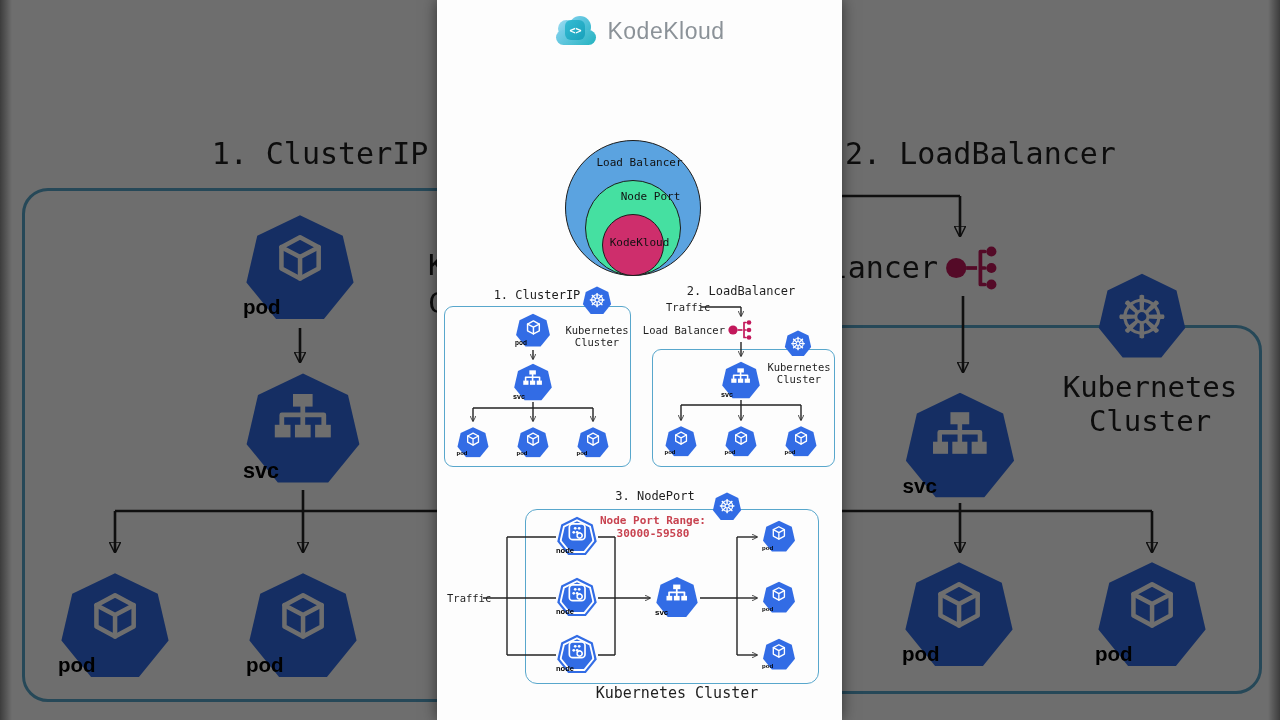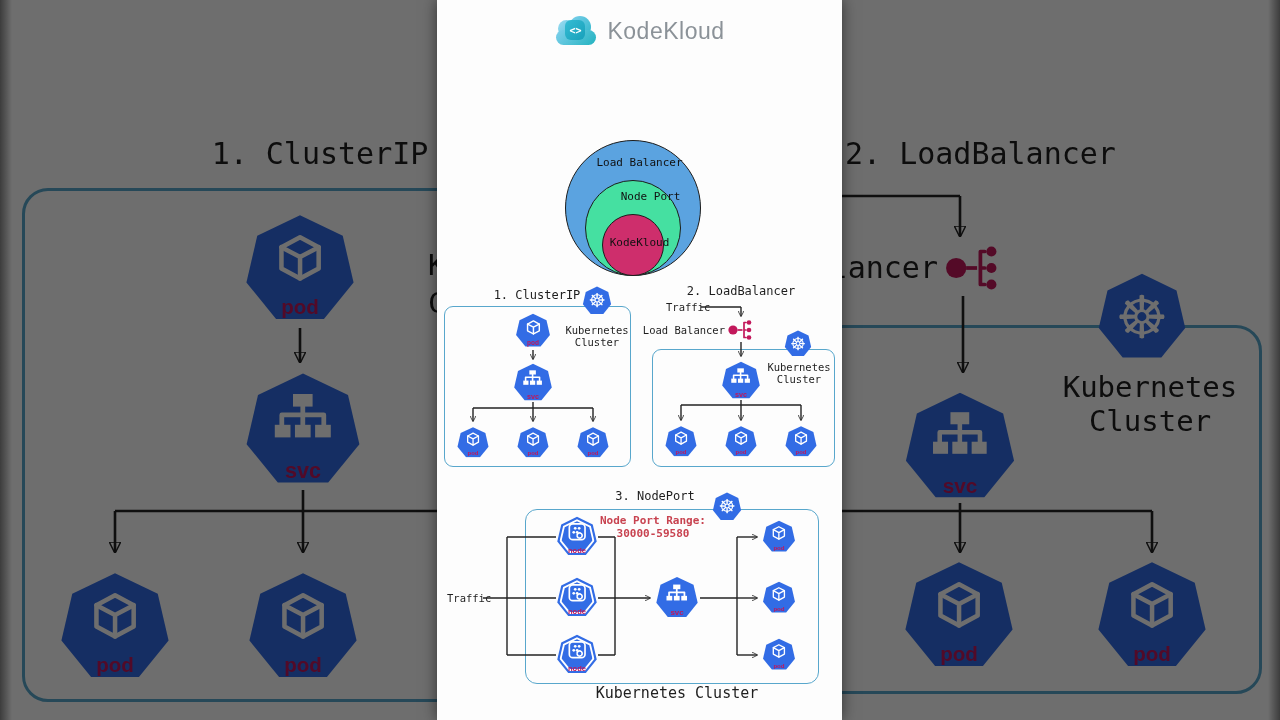--- a/index.html
+++ b/index.html
@@ -45,21 +45,21 @@
 
   
   .hept-icon{position:absolute;left:var(--cx);top:var(--cy);width:var(--s);height:var(--s);
     transform:translate(-50%,-50%);z-index:5;}
   .hb{position:absolute;inset:0;clip-path:polygon(50% 2%,87.5% 20%,97% 61%,71% 93%,29% 93%,3% 61%,12.5% 20%);
     background:var(--k8s-blue);}
   .hb.l2{transform:scale(0.88);background:#fff;}
   .hb.l3{transform:scale(0.78);background:var(--k8s-blue);}
   .hept-icon svg{position:absolute;left:21%;top:13%;width:58%;height:56%;stroke:#fff;fill:none;
     stroke-width:1.7;stroke-linecap:round;stroke-linejoin:round;}
-  .hept-icon .hept-label{position:absolute;bottom:8%;left:0;width:100%;text-align:center;color:#be185d;
+  .hept-icon .hept-label{position:absolute;bottom:8%;left:0;width:100%;color:#000000;
     font:700 calc(var(--s) * 0.18)/1 "Liberation Sans",sans-serif;}
   .wheel-glyph{position:absolute;inset:0;display:flex;align-items:center;justify-content:center;
     color:#fff;font-size:calc(var(--s) * 0.64);font-family:"DejaVu Sans",sans-serif;line-height:1;}
 
   
   .cluster-box{position:absolute;border:1.5px solid var(--box-border);border-radius:9px;background:transparent;}
   .cluster-box.big{border-width:3.5px;border-radius:26px;}
 
   
   svg.wires{position:absolute;left:0;top:0;pointer-events:none;z-index:4;}

